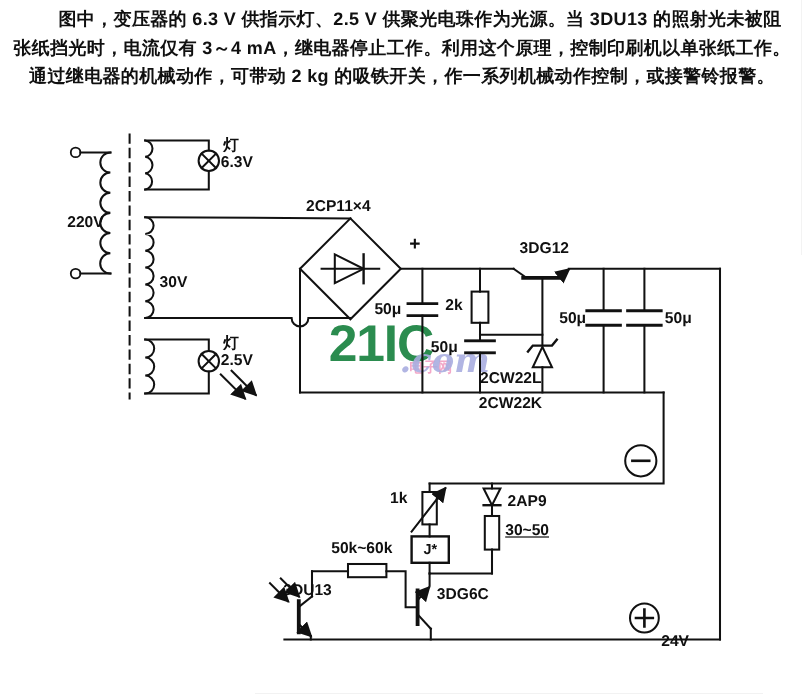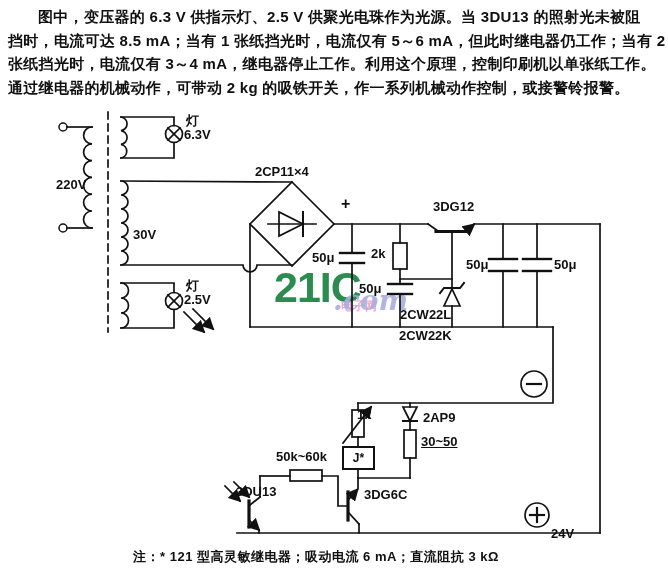--- a/index.html
+++ b/index.html
@@ -1,19 +1,20 @@
 <!DOCTYPE html>
 <html><head>
 <meta charset="utf-8">
 <style>
   html,body{margin:0;padding:0;background:#e8e8e8;}
   .page{
     position:relative;width:668px;height:578px;background:#ffffff;
     font-family:"Liberation Sans",sans-serif;color:#111;overflow:hidden;
     margin:0 auto;
+    text-align:center;
   }
   .desc{
     position:absolute;left:8px;top:5px;width:654px;
     font-size:15px;font-weight:bold;line-height:23.5px;letter-spacing:.3px;
     color:#101010;
   }
   .desc .ln{white-space:nowrap;}
   .desc .ln.first{text-indent:2em;}
   .lbl{
     position:absolute;font-size:13px;font-weight:bold;color:#101010;
@@ -38,21 +39,20 @@
   svg.circuit{position:absolute;left:0;top:0;z-index:2;}
   .labels{position:absolute;left:0;top:0;width:668px;height:578px;z-index:3;}
 </style>
 </head>
 <body>
 
 <div class="page">
 
   <div class="desc">
     <div class="ln first">图中，变压器的 6.3 V 供指示灯、2.5 V 供聚光电珠作为光源。当 3DU13 的照射光未被阻</div>
-    <div class="ln">挡时，电流可达 8.5 mA；当有 1 张纸挡光时，电流仅有 5～6 mA，但此时继电器仍工作；当有 2</div>
     <div class="ln">张纸挡光时，电流仅有 3～4 mA，继电器停止工作。利用这个原理，控制印刷机以单张纸工作。</div>
     <div class="ln">通过继电器的机械动作，可带动 2 kg 的吸铁开关，作一系列机械动作控制，或接警铃报警。</div>
   </div>
 
   <div class="wm wm-brand">21IC</div>
   <div class="wm wm-cn">电子网</div>
   <div class="wm wm-com">.com</div>
 
   <svg class="circuit" width="668" height="578" viewBox="0 0 668 578">
     <defs>
@@ -228,25 +228,24 @@
     <div class="lbl" style="left:255px;top:165px;">2CP11×4</div>
     <div class="lbl big" style="left:341px;top:197px;">+</div>
     <div class="lbl" style="left:433px;top:200px;">3DG12</div>
     <div class="lbl" style="left:312px;top:251px;">50μ</div>
     <div class="lbl" style="left:371px;top:247px;">2k</div>
     <div class="lbl" style="left:359px;top:282px;">50μ</div>
     <div class="lbl" style="left:400px;top:308px;">2CW22L</div>
     <div class="lbl" style="left:399px;top:329px;">2CW22K</div>
     <div class="lbl" style="left:466px;top:258px;">50μ</div>
     <div class="lbl" style="left:554px;top:258px;">50μ</div>
-    <div class="lbl" style="left:325px;top:408px;margin-left:32px;">1k</div>
+    <div class="lbl" style="left:325px;top:408px;">1k</div>
     <div class="lbl" style="left:423px;top:411px;">2AP9</div>
     <div class="lbl" style="left:421px;top:435px;text-decoration:underline;">30~50</div>
     <div class="lbl" style="left:276px;top:450px;">50k~60k</div>
     <div class="relay-lbl">J*</div>
     <div class="lbl" style="left:202px;top:485px;margin-left:34px;">3DU13</div>
     <div class="lbl" style="left:364px;top:488px;">3DG6C</div>
     <div class="lbl" style="left:551px;top:507px;margin-top:20px;">24V</div>
   </div>
 
-  <div class="note">注：* 121 型高灵敏继电器；吸动电流  6 mA；直流阻抗  3 kΩ</div>
 
 </div>
 
 </body></html>

